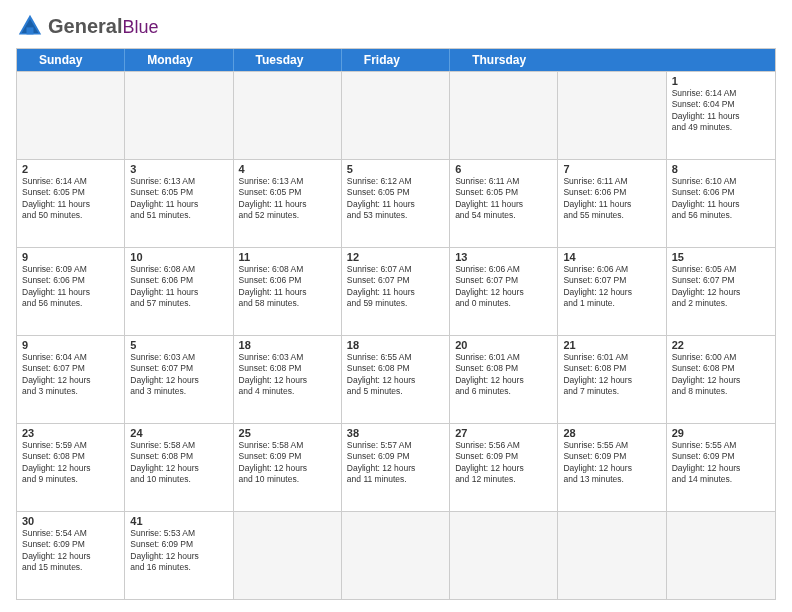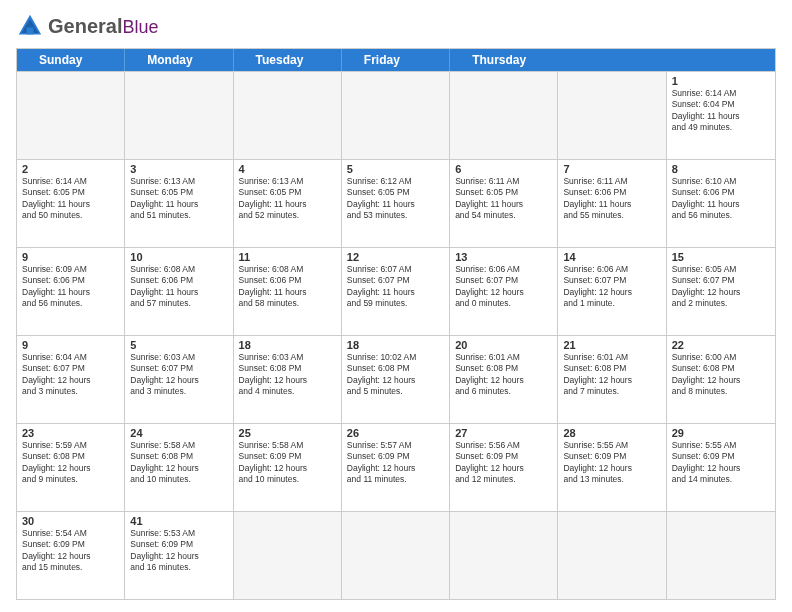--- a/index.html
+++ b/index.html
@@ -268,21 +268,21 @@
           </div>
           <div class="cal-cell">
             <div class="day-num">18</div>
             <div class="day-info" style="white-space: pre-line;">Sunrise: 6:03 AM
 Sunset: 6:08 PM
 Daylight: 12 hours
 and 4 minutes.</div>
           </div>
           <div class="cal-cell">
             <div class="day-num">18</div>
-            <div class="day-info" style="white-space: pre-line;">Sunrise: 10:02 AM
+            <div class="day-info" style="white-space: pre-line;">Sunrise: 6:55 AM
 Sunset: 6:08 PM
 Daylight: 12 hours
 and 5 minutes.</div>
           </div>
           <div class="cal-cell">
             <div class="day-num">20</div>
             <div class="day-info" style="white-space: pre-line;">Sunrise: 6:01 AM
 Sunset: 6:08 PM
 Daylight: 12 hours
 and 6 minutes.</div>
@@ -318,21 +318,21 @@
 and 10 minutes.</div>
           </div>
           <div class="cal-cell">
             <div class="day-num">25</div>
             <div class="day-info" style="white-space: pre-line;">Sunrise: 5:58 AM
 Sunset: 6:09 PM
 Daylight: 12 hours
 and 10 minutes.</div>
           </div>
           <div class="cal-cell">
-            <div class="day-num">26</div>
+            <div class="day-num">38</div>
             <div class="day-info" style="white-space: pre-line;">Sunrise: 5:57 AM
 Sunset: 6:09 PM
 Daylight: 12 hours
 and 11 minutes.</div>
           </div>
           <div class="cal-cell">
             <div class="day-num">27</div>
             <div class="day-info" style="white-space: pre-line;">Sunrise: 5:56 AM
 Sunset: 6:09 PM
 Daylight: 12 hours

